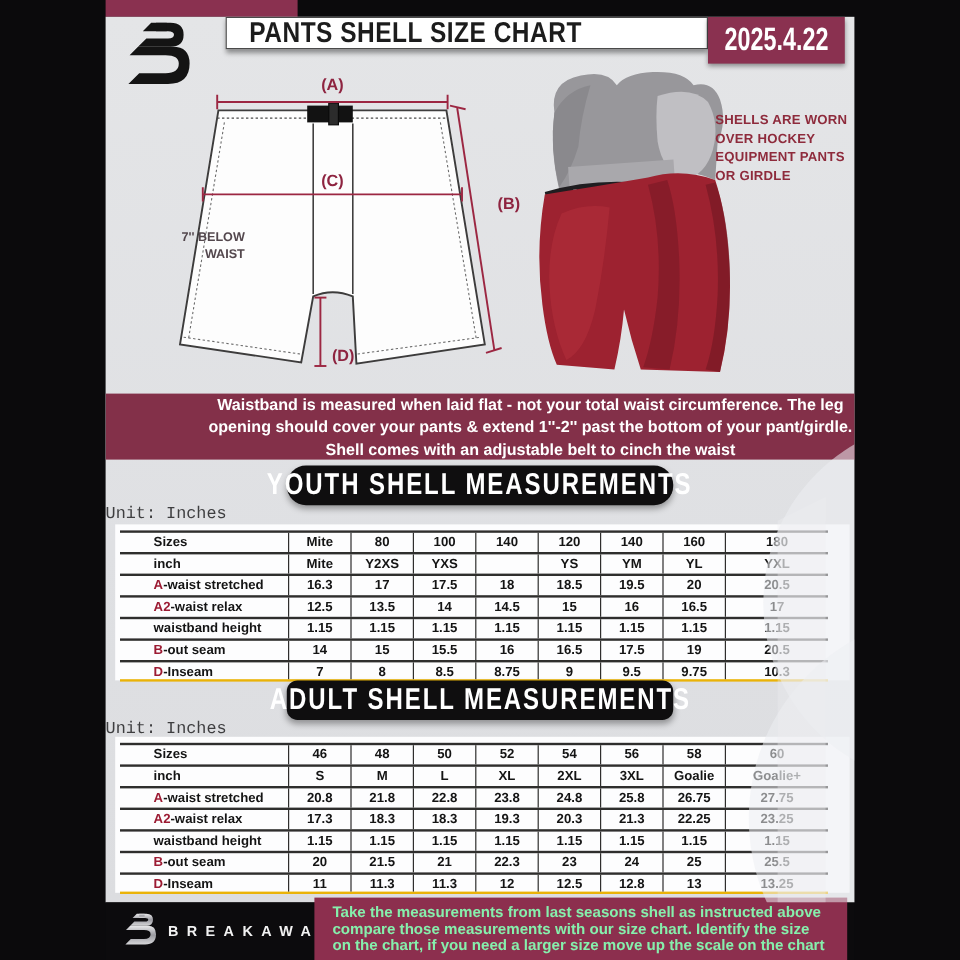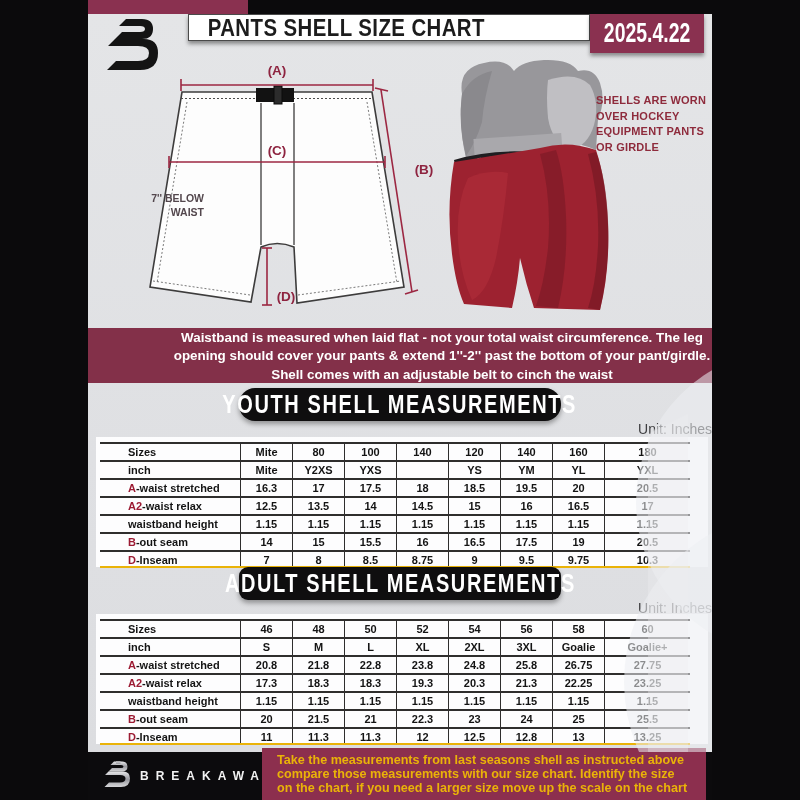--- a/index.html
+++ b/index.html
@@ -52,21 +52,21 @@
   
   .section-banner {
     position:absolute; left:151px; width:322px; height:33px; background:#0f0e0f; border-radius:9px;
     box-shadow:0 3px 5px rgba(0,0,0,.35); display:flex; align-items:center; justify-content:center;
   }
   .section-banner .t {
     color:#fff; font-size:25px; font-weight:bold; letter-spacing:2px; transform:scaleX(.8); white-space:nowrap;
   }
   .banner-youth { top:374px;border-radius:16px; }
   .banner-adult { top:553px; }
-  .unit { position:absolute; left:0; width:624px; text-align:right; font-size:14px; color:#3e3e40; }
+  .unit { position:absolute; left:0; width:624px; text-align:left; font-size:14px; color:#3e3e40;font-family:Liberation Mono, monospace; }
   .unit-youth { top:407px; }
   .unit-adult { top:586px; }
 
   
   .table-block { position:absolute; left:8px; width:612px; height:130px; background:#fdfdfe; }
   .tb-youth { top:423px; }
   .tb-adult { top:600px; }
   .sizetable { position:absolute; left:4px; top:5px; width:590px; }
   .trow { display:flex; border-top:2px solid #2f2e2d; height:18px; }
   .trow:last-child { border-bottom:2px solid #eab308; }
@@ -79,21 +79,21 @@
   
   .watermark { position:absolute; left:0; top:0; width:624px; height:738px; pointer-events:none; z-index:30; }
 
   
   .footer { position:absolute; left:88px; top:752px; width:624px; height:48px; background:#0c0b0d; }
   .footer-brand { position:absolute; left:14px; top:0; height:48px; display:flex; align-items:center; }
   .footer-brand .bmark { width:30px; height:34px; margin-right:8px; }
   .footer-brand .bname { color:#f2f2f2; font-size:12px; font-weight:bold; letter-spacing:7px; white-space:nowrap; }
   .footer-note {
     position:absolute; left:262px; top:748px; width:444px; height:52px; background:#8c2f4e; z-index:5;
-    color:#eab308; font-size:12.6px; font-weight:600; line-height:14.2px; padding:5px 0 0 15px;
+    color:#86efac; font-size:12.6px; font-weight:600; line-height:14.2px; padding:5px 0 0 15px;
   }
   svg text { font-family:"Liberation Sans", sans-serif; }
 </style>
 </head>
 <body>
 
 <div class="page">
   <div class="top-strip"></div>
 
   <div class="content">

